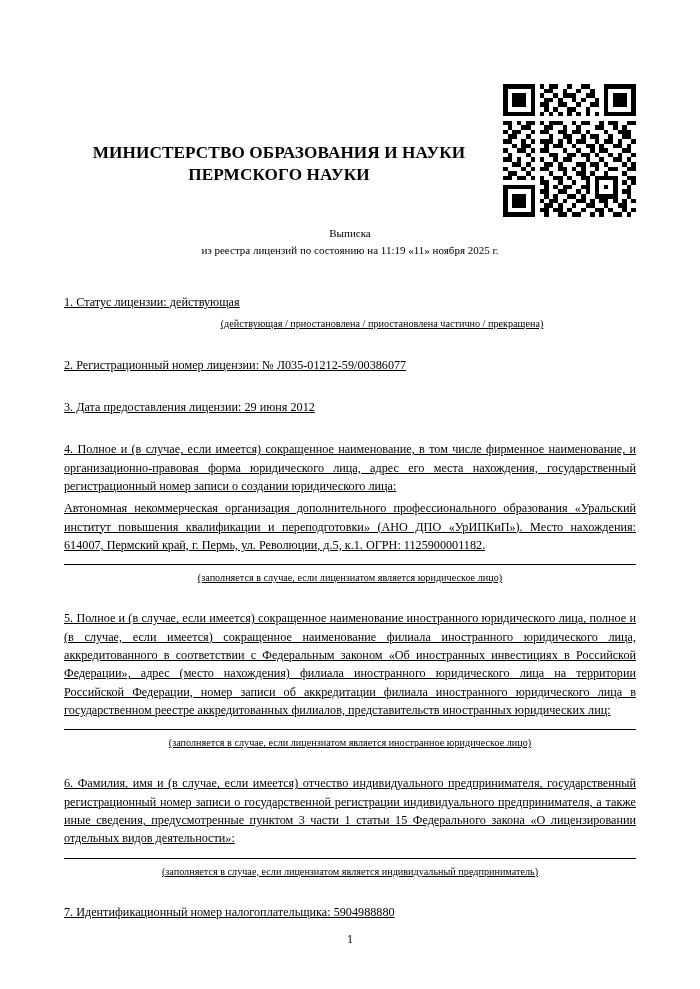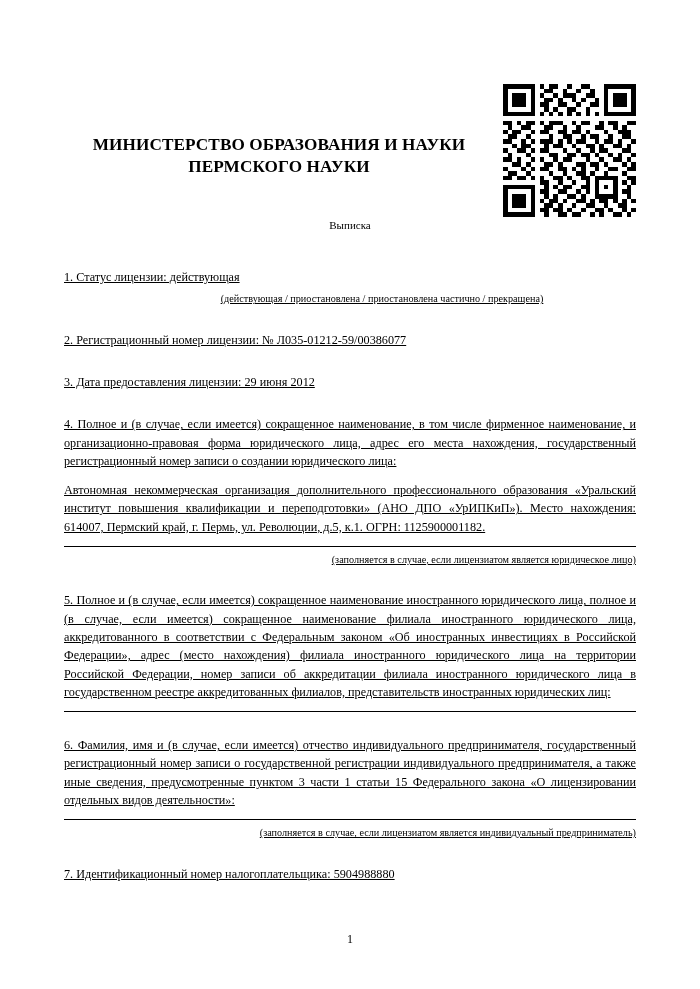--- a/index.html
+++ b/index.html
@@ -13,21 +13,21 @@
     position: relative;
     font-family: "Liberation Serif", serif;
     color: #000000;
     overflow: hidden;
   }
   .page {
     position: relative;
     width: 700px;
     height: 989px;
     box-sizing: border-box;
-    padding: 8px 64px;
+    padding: 16px 64px;
   }
   
   .qr-wrap {
     position: absolute;
     top: 84px;
     right: 64px;
     width: 133px;
     height: 133px;
   }
   .qr-wrap svg { display: block; }
@@ -65,24 +65,24 @@
   }
   .item {
     margin-bottom: 14px;
   }
   .item p {
     margin: 0;
     text-align: justify;
     text-justify: inter-word;
   }
   .item p.cont {
-    margin-top: 11px;
+    margin-top: 4px;
   }
   .note {
-    text-align: right;
+    text-align: center;
     font-size: 10.2px;
     margin-top: 5px;
   }
   .note.indent {
     text-align: center;
     padding-left: 64px;
   }
   .rule {
     border: none;
     border-top: 1px solid #000;
@@ -341,20 +341,21 @@
     </svg>
   </div>
 
   <div class="doc-header">
     <div class="title">МИНИСТЕРСТВО ОБРАЗОВАНИЯ И НАУКИ</div>
     <div class="title">ПЕРМСКОГО НАУКИ</div>
   </div>
 
   <div class="extract">
     <div>Выписка</div>
+    <div>из реестра лицензий по состоянию на 11:19 «11» ноября 2025 г.</div>
   </div>
 
   <div class="items">
 
     <div class="item">
       <p>1. Статус лицензии: действующая</p>
       <div class="note indent">(действующая / приостановлена / приостановлена частично / прекращена)</div>
     </div>
 
     <div class="gap-sm"></div>
@@ -376,20 +377,21 @@
       <p class="cont">Автономная некоммерческая организация дополнительного профессионального образования «Уральский институт повышения квалификации и переподготовки» (АНО ДПО «УрИПКиП»). Место нахождения: 614007, Пермский край, г. Пермь, ул. Революции, д.5, к.1. ОГРН: 1125900001182.</p>
       <hr class="rule">
       <div class="note">(заполняется в случае, если лицензиатом является юридическое лицо)</div>
     </div>
 
     <div class="gap-sm"></div>
 
     <div class="item">
       <p>5. Полное и (в случае, если имеется) сокращенное наименование иностранного юридического лица, полное и (в случае, если имеется) сокращенное наименование филиала иностранного юридического лица, аккредитованного в соответствии с Федеральным законом «Об иностранных инвестициях в Российской Федерации», адрес (место нахождения) филиала иностранного юридического лица на территории Российской Федерации, номер записи об аккредитации филиала иностранного юридического лица в государственном реестре аккредитованных филиалов, представительств иностранных юридических лиц:</p>
       <hr class="rule">
+      <div class="note">(заполняется в случае, если лицензиатом является иностранное юридическое лицо)</div>
     </div>
 
     <div class="gap-sm"></div>
 
     <div class="item">
       <p>6. Фамилия, имя и (в случае, если имеется) отчество индивидуального предпринимателя, государственный регистрационный номер записи о государственной регистрации индивидуального предпринимателя, а также иные сведения, предусмотренные пунктом 3 части 1 статьи 15 Федерального закона «О лицензировании отдельных видов деятельности»:</p>
       <hr class="rule">
       <div class="note">(заполняется в случае, если лицензиатом является индивидуальный предприниматель)</div>
     </div>
 

